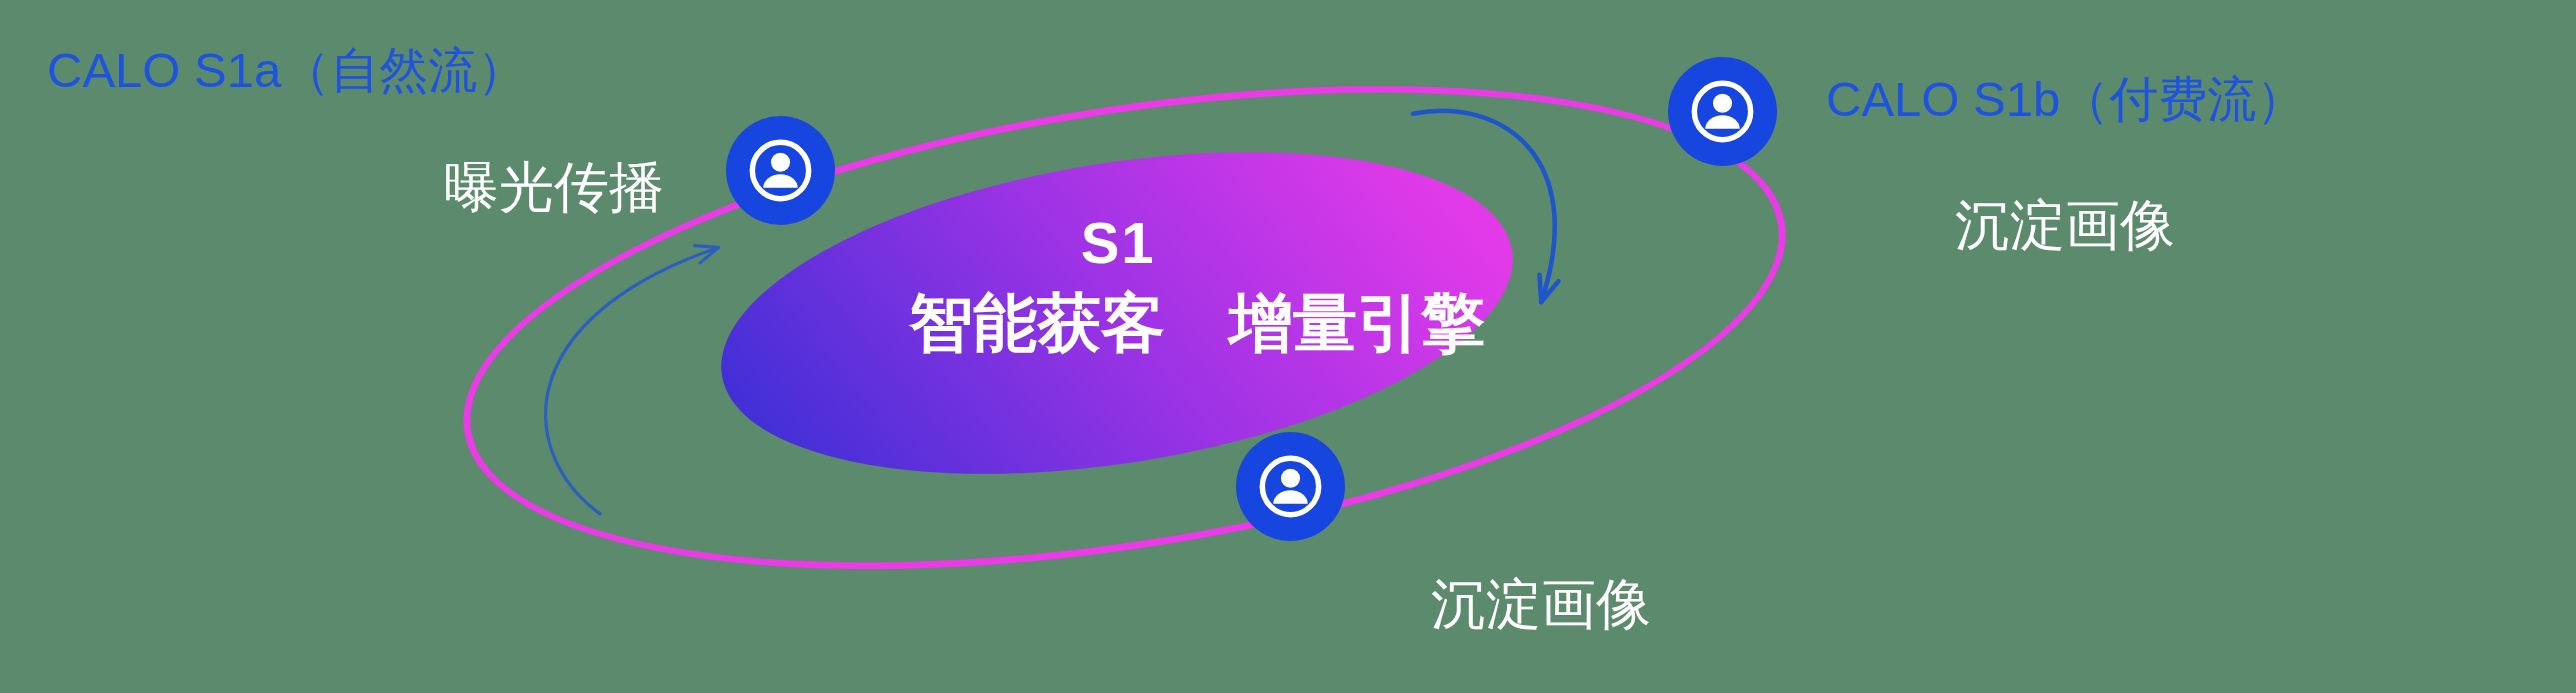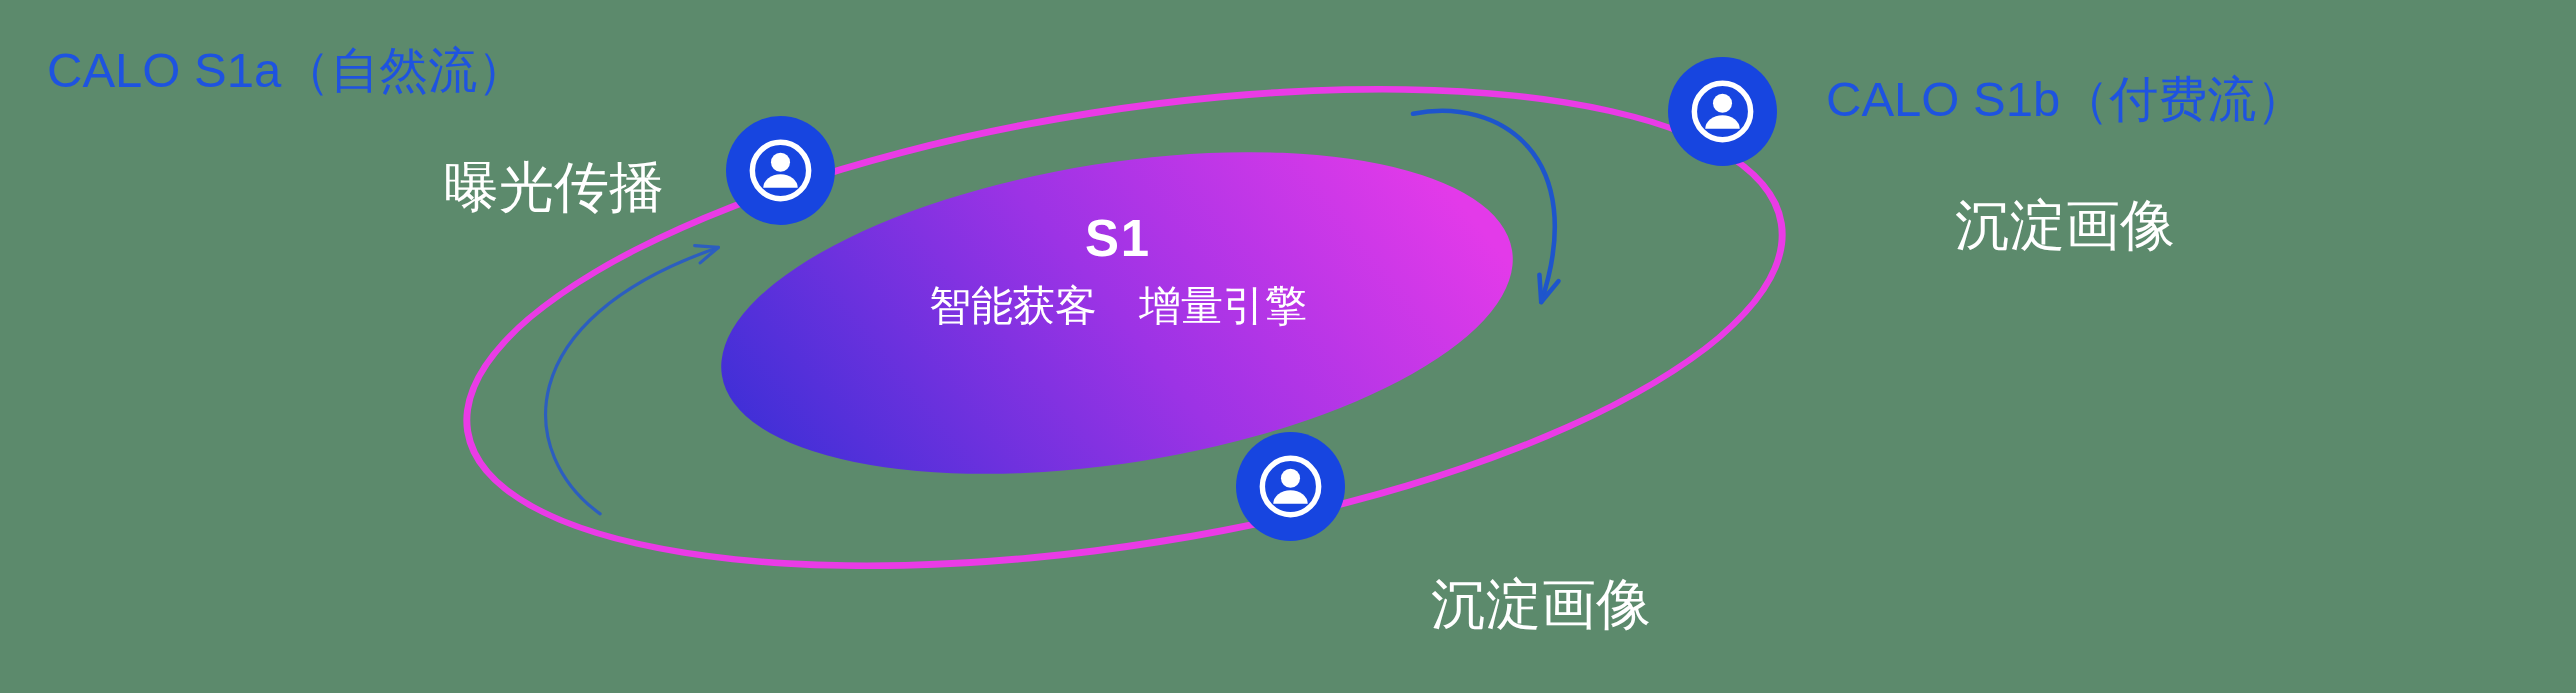--- a/index.html
+++ b/index.html
@@ -35,29 +35,30 @@
     background: linear-gradient(60deg, #3b2fd6 5%, #9c33e5 50%, #e33ae9 90%);
   }
   .center-text {
     position: absolute;
     left: 909px; top: 211px;
     width: 418px;
     text-align: center;
     color: #ffffff;
   }
   .center-title {
-    font-size: 51px;
+    font-size: 58px;
     font-weight: bold;
     letter-spacing: 1.8px;
     line-height: 1.1;
   }
   .center-subtitle {
-    font-size: 42px;
-    margin-top: 11px;
+    font-size: 64px;
+    margin-top: 5px;
     white-space: nowrap;
+    font-weight: bold;
   }
   
   .node {
     position: absolute;
     width: 109px; height: 109px;
   }
   .node svg { width: 100%; height: 100%; display: block; }
   .node-a { left: 726px; top: 116px; }
   .node-b { left: 1668px; top: 57px; }
   .node-c { left: 1236px; top: 432px; }

